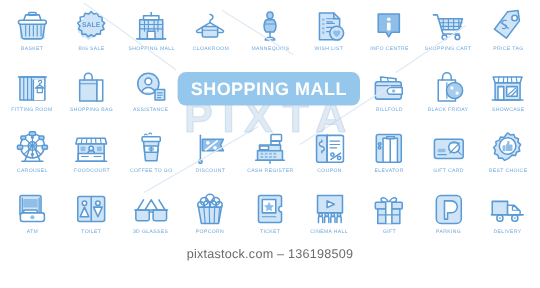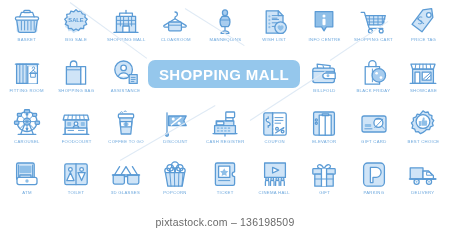--- a/index.html
+++ b/index.html
@@ -102,21 +102,21 @@
     color:rgba(150,185,220,0.30);
     -webkit-text-stroke:1px rgba(150,185,220,0.30);
     white-space:nowrap;
   }
 
   
   #footer {
     position:absolute;
     left:0; top:206px;
     width:450px; height:22px;
-    display:flex; align-items:flex-end; justify-content:center;
+    display:flex; align-items:flex-start; justify-content:center;
     background:#ffffff;
     z-index:8;
   }
   #footer .ftxt {
     font-size:10.5px;
     color:#6b6b6b;
     letter-spacing:0.2px;
   }
 </style>
 </head>
@@ -668,20 +668,23 @@
             <circle class="fw" cx="27.5" cy="28.5" r="3.2"></circle>
             <circle class="st" cx="27.5" cy="28.5" r="3.2"></circle>
             <circle class="flsolid" cx="27.5" cy="28.5" r="1.2"></circle>
             <path class="st" d="M3 25h33"></path>
           </svg>
         </span>
         <span class="cap">DELIVERY</span>
       </div>
     </div>
 
+  <div id="wm">
+    <span class="wmtxt">PIXTA</span>
+  </div>
 
   <div id="banner">
     <span class="btxt">SHOPPING MALL</span>
   </div>
 
   <div id="footer">
     <span class="ftxt">pixtastock.com – 136198509</span>
   </div>
 
 </div>

